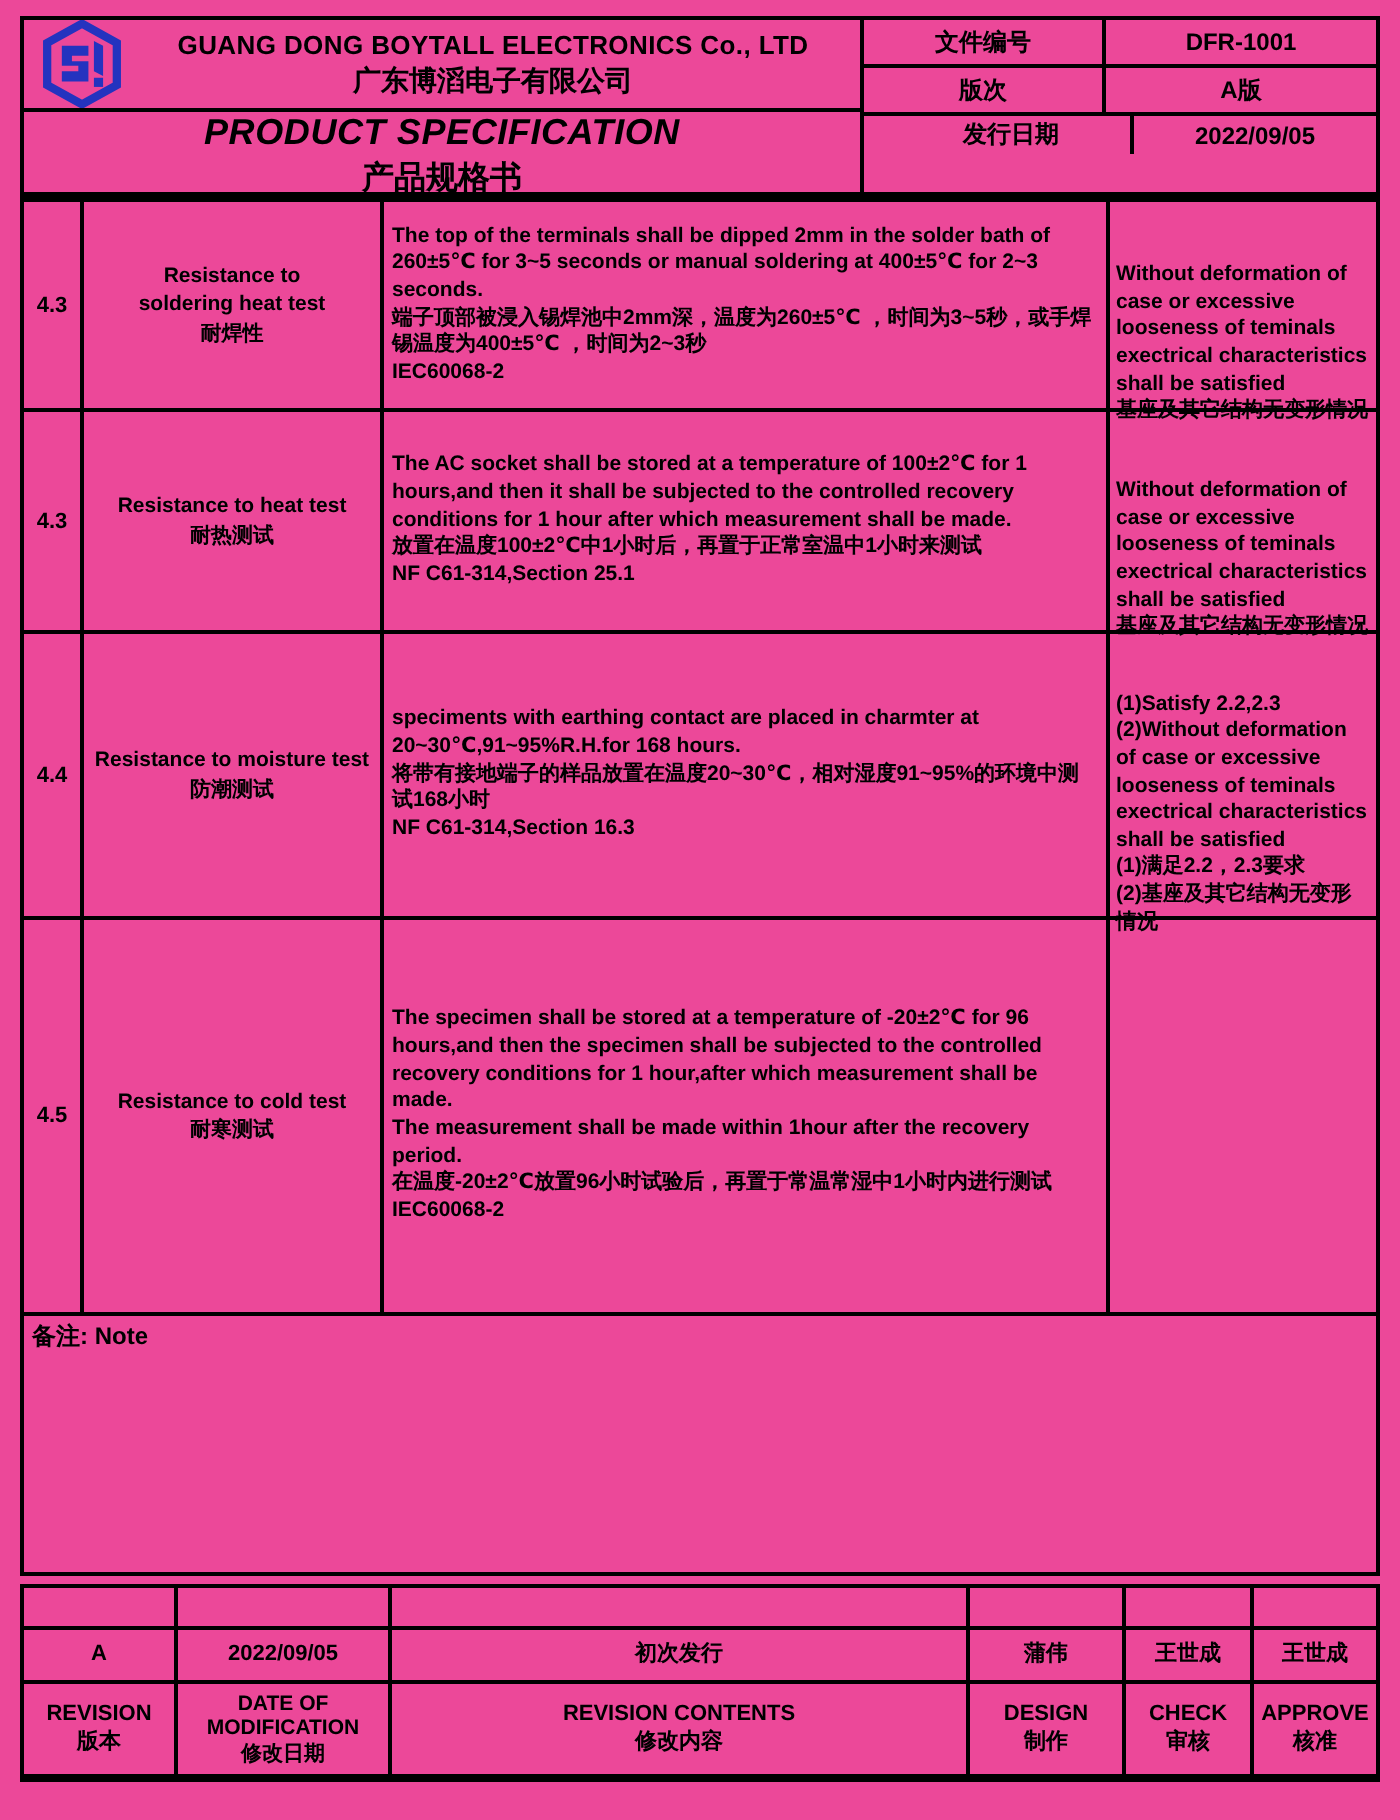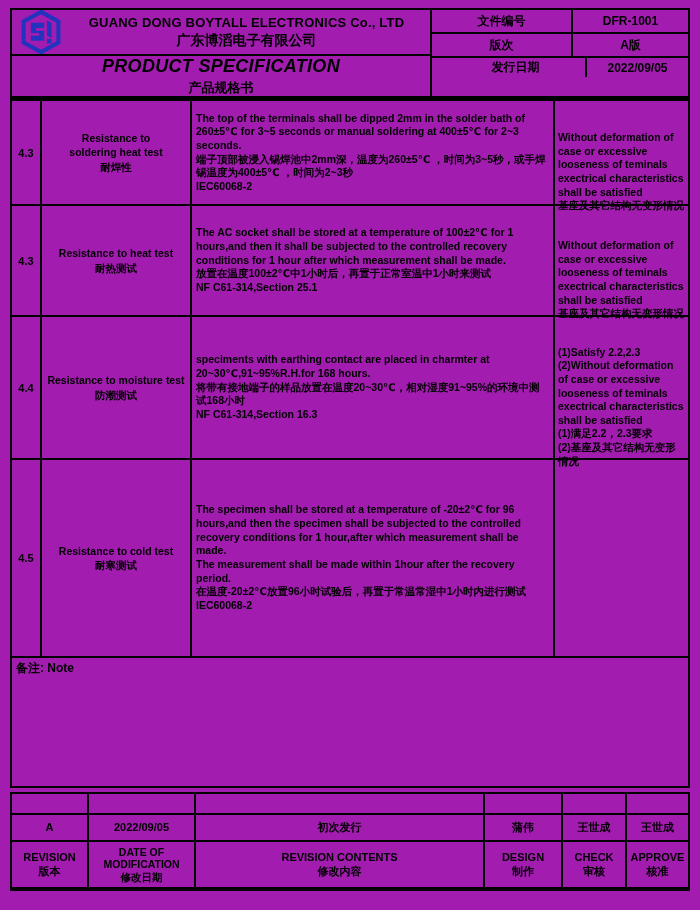--- a/index.html
+++ b/index.html
@@ -1,45 +1,45 @@
 <!DOCTYPE html>
 <html><head>
 <meta charset="utf-8">
 <style>
   * { margin: 0; padding: 0; box-sizing: border-box; }
   html, body { background: #ffffff; }
   .page {
     position: relative;
     width: 700px; height: 910px;
-    background: #a21caf;
+    background: #ec4899;
     color: #000;
     font-family: "Liberation Sans", "DejaVu Sans", sans-serif;
     font-weight: 700;
     overflow: hidden;
   }
   .doc { position: absolute; left: 10px; top: 8px; width: 680px; }
   .prewrap { white-space: pre-wrap; }
 
   
   .header { display: flex; border: 2px solid #000; border-bottom: 5px solid #000; height: 93px; }
   .header-left { width: 420px; border-right: 2px solid #000; display: flex; flex-direction: column; }
   .company-block { height: 50px; border-bottom: 2px solid #000; display: flex; align-items: center; padding-left: 7px; }
   .logo { width: 44px; height: 44px; flex: 0 0 auto; color: #2433BF; }
   .company-names { flex: 1; text-align: center; }
   .company-en { font-size: 13px; letter-spacing: 0.2px; }
   .company-cn { font-size: 14px; margin-top: 2px; }
   .spec-block { flex: 1; display: flex; flex-direction: column; justify-content: center; text-align: center; }
   .spec-en { font-size: 18px; letter-spacing: 0.3px; font-style: italic; }
-  .spec-cn { font-size: 13px; margin-top: 2px; }
+  .spec-cn { font-size: 16px; margin-top: 2px; }
   .header-right { flex: 1; display: flex; flex-direction: column; }
   .hr-row { display: flex; align-items: stretch; }
   .hr-row.tall { height: 24px; }
   .hr-row.short { height: 19px; padding-left: 14px; }
   .hr-row:not(:last-child) { border-bottom: 2px solid #000; }
-  .hr-label { width: 141px; border-right: 2px solid #000; display: flex; align-items: center; justify-content: center; font-size: 12px; }
+  .hr-label { width: 121px; border-right: 2px solid #000; display: flex; align-items: center; justify-content: center; font-size: 12px; }
   .hr-value { flex: 1; display: flex; align-items: center; justify-content: center; font-size: 12px; }
 
   
   .mtable { border: 2px solid #000; border-top: none; }
   .mrow { display: flex; align-items: stretch; }
   .mrow:not(:last-child) { border-bottom: 2px solid #000; }
   .mrow.r1 { height: 105px; }
   .mrow.r2 { height: 111px; }
   .mrow.r3 { height: 143px; }
   .mrow.r4 { height: 196px; }

